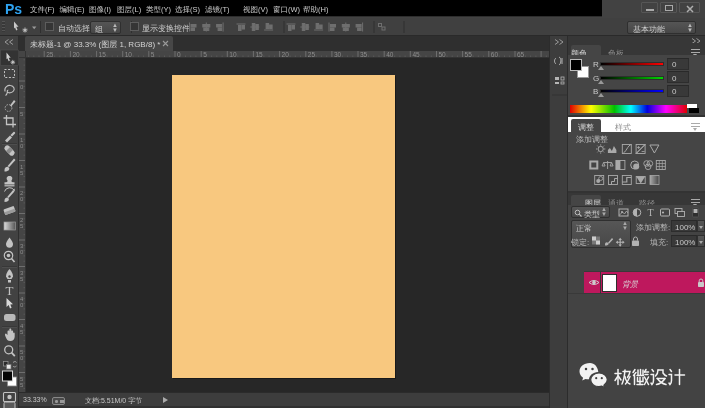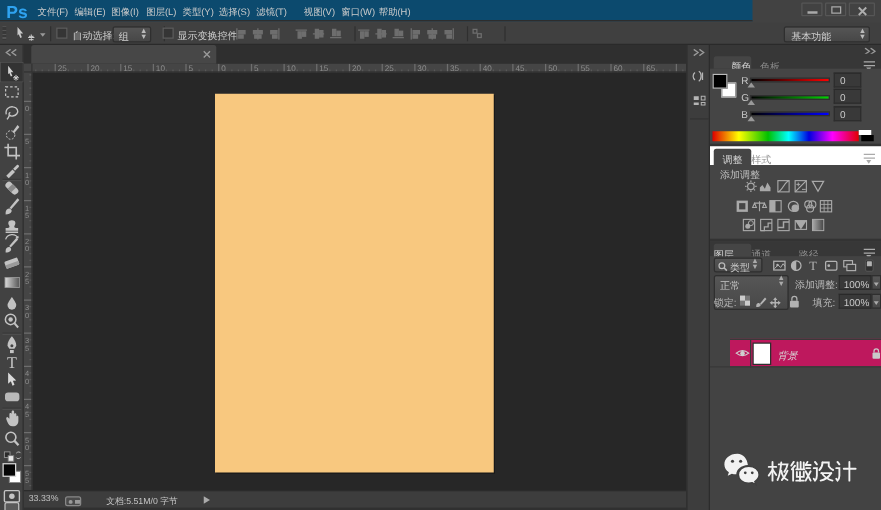--- a/index.html
+++ b/index.html
@@ -6,21 +6,21 @@
  font-family:"Liberation Sans",sans-serif;-webkit-font-smoothing:antialiased}
 .abs{position:absolute}
 .t8{font-size:8px;color:#cfcfcf;white-space:nowrap}
 .t7{font-size:7px;color:#b5b5b5;white-space:nowrap}
 .inset{background:#393939;border:1px solid #2d2d2d;border-top-color:#292929}
 .chk{width:9px;height:9px;background:#353535;border:1px solid #5d5d5d}
 .btn{background:linear-gradient(#565656,#484848);border:1px solid #2f2f2f;border-radius:2px}
 
 </style></head><body>
 <div id="app">
-<div class="abs" style="left:0;top:0;width:602px;height:17px;background:#0c4a6e;border-bottom:1px solid #2d2d2d">
+<div class="abs" style="left:0;top:0;width:602px;height:17px;background:#000000;border-bottom:1px solid #2d2d2d">
 <span class="abs" style="left:5px;top:1px;font-size:14px;font-weight:bold;color:#2fa3f0;letter-spacing:0">Ps</span>
 <span class="abs" style="left:30px;top:5px;font-size:7.5px;color:#cccccc;white-space:nowrap">文件(F)</span>
 <span class="abs" style="left:59.5px;top:5px;font-size:7.5px;color:#cccccc;white-space:nowrap">编辑(E)</span>
 <span class="abs" style="left:89px;top:5px;font-size:7.5px;color:#cccccc;white-space:nowrap">图像(I)</span>
 <span class="abs" style="left:117px;top:5px;font-size:7.5px;color:#cccccc;white-space:nowrap">图层(L)</span>
 <span class="abs" style="left:146px;top:5px;font-size:7.5px;color:#cccccc;white-space:nowrap">类型(Y)</span>
 <span class="abs" style="left:175px;top:5px;font-size:7.5px;color:#cccccc;white-space:nowrap">选择(S)</span>
 <span class="abs" style="left:205px;top:5px;font-size:7.5px;color:#cccccc;white-space:nowrap">滤镜(T)</span>
 <span class="abs" style="left:243px;top:5px;font-size:7.5px;color:#cccccc;white-space:nowrap">视图(V)</span>
 <span class="abs" style="left:273px;top:5px;font-size:7.5px;color:#cccccc;white-space:nowrap">窗口(W)</span>
@@ -100,20 +100,21 @@
         <line x1="188" y1="3" x2="188" y2="15" stroke="#2f2f2f"></line>
         <line x1="218" y1="3" x2="218" y2="15" stroke="#2f2f2f"></line>
       </svg>
 <span class="abs" style="left:627px;top:3px;width:69px;height:13px;background:linear-gradient(#555,#474747);border:1px solid #2f2f2f;border-radius:2px">
         <span class="t8" style="position:absolute;left:5px;top:2px">基本功能</span>
         <span style="position:absolute;right:2px;top:1px;font-size:6px;color:#bbb;line-height:5px">▲<br>▼</span>
       </span>
 </div>
 <div class="abs" style="left:19px;top:36px;width:530px;height:15px;background:#2f2f2f">
 <div class="abs" style="left:6px;top:0;width:148px;height:15px;background:#474747;border-radius:2px 2px 0 0">
+<span class="t8" style="position:absolute;left:5px;top:3px;color:#d4d4d4">未标题-1 @ 33.3% (图层 1, RGB/8) *</span>
 <svg style="position:absolute;right:4px;top:4px" width="7" height="7">
           <path d="M1 1 L6 6 M6 1 L1 6" stroke="#9a9a9a" stroke-width="1.1"></path>
         </svg>
 </div>
     </div>
 <svg width="530" height="7" style="position:absolute;left:19px;top:51px">
       <rect width="530" height="7" fill="#454545"></rect>
       <line x1="9.6" y1="4.5" x2="9.6" y2="7" stroke="#585858" stroke-width="1"></line>
       <line x1="14.8" y1="4.5" x2="14.8" y2="7" stroke="#585858" stroke-width="1"></line>
       <line x1="20.0" y1="4.5" x2="20.0" y2="7" stroke="#585858" stroke-width="1"></line>
@@ -417,21 +418,21 @@
 <line x1="2" y1="59" x2="17" y2="59" stroke="#333"></line>
 </svg>
     </div>
 <div class="abs" style="left:568px;top:36px;width:137px;height:372px;background:#424242">
 <div class="abs" style="left:0;top:0;width:137px;height:7px;background:#373737">
         <svg class="abs" style="left:123px;top:1.5px" width="11" height="6">
           <path d="M1 0.5 L4.5 3 L1 5.5 M5.5 0.5 L9 3 L5.5 5.5" stroke="#9a9a9a" stroke-width="1" fill="none"></path>
         </svg>
       </div>
 <div class="abs" style="left:0;top:7px;width:137px;height:12px;background:#373737">
-<span class="abs" style="left:3px;top:2px;width:30px;height:10px;background:#454545;border-radius:2px 2px 0 0;text-align:right;font-size:8px;color:#d6d6d6;padding-top:3px">颜色</span>
+<span class="abs" style="left:3px;top:2px;width:30px;height:10px;background:#454545;border-radius:2px 2px 0 0;text-align:left;font-size:8px;color:#d6d6d6;padding-top:3px">颜色</span>
 <span class="abs" style="left:33px;top:5px;width:30px;text-align:center;font-size:8px;color:#8f8f8f">色板</span>
 <span class="abs" style="right:4px;top:5px;width:10px">
           <span class="abs" style="left:0;top:1px;width:9px;height:1px;background:#aaa"></span>
           <span class="abs" style="left:0;top:4px;width:9px;height:1px;background:#aaa"></span>
           <span class="abs" style="left:2px;top:6px;border-left:2.5px solid transparent;border-right:2.5px solid transparent;border-top:3px solid #aaa"></span>
         </span>
 </div>
 <div class="abs" style="left:0;top:19px;width:137px;height:60px;background:#454545">
 <span class="abs" style="left:9px;top:11px;width:12px;height:12px;background:#fff;border:1px solid #999"></span>
 <span class="abs" style="left:2px;top:4px;width:12px;height:12px;background:#000;border:1px solid #bbb"></span>
@@ -447,21 +448,21 @@
 <span class="abs" style="left:32px;top:34px;width:64px;height:4px;background:linear-gradient(to right,#000,#0000ff);border:1px solid #2f2f2f"></span>
 <span class="abs" style="left:30px;top:38px;border-left:3px solid transparent;border-right:3px solid transparent;border-bottom:4px solid #999"></span>
 <span class="abs inset" style="left:99px;top:29.5px;width:22px;height:12px;font-size:8px;color:#c8c8c8;padding:1.5px 0 0 4px">0</span>
 <span class="abs" style="left:2px;top:49.5px;width:117px;height:8px;background:linear-gradient(to right,#e00000,#ffff00 18%,#00c000 38%,#00ffff 52%,#0000e0 66%,#ff00ff 82%,#e00000)"></span>
 <span class="abs" style="left:119px;top:48.5px;width:10px;height:4.5px;background:#fff"></span>
 <span class="abs" style="left:120.5px;top:53px;width:10px;height:4.5px;background:#000"></span>
 </div>
 <div class="abs" style="left:0;top:79px;width:137px;height:2px;background:#333"></div>
 <div class="abs" style="left:0;top:81px;width:137px;height:15px;background:#ffffff">
 <span class="abs" style="left:3px;top:2px;width:30px;height:13px;background:#454545;border-radius:2px 2px 0 0;text-align:center;font-size:8px;color:#d6d6d6;padding-top:3px">调整</span>
-<span class="abs" style="left:33px;top:5px;width:30px;text-align:left;font-size:8px;color:#8f8f8f">样式</span>
+<span class="abs" style="left:33px;top:5px;width:30px;text-align:right;font-size:8px;color:#8f8f8f">样式</span>
 <span class="abs" style="right:4px;top:5px;width:10px">
           <span class="abs" style="left:0;top:1px;width:9px;height:1px;background:#aaa"></span>
           <span class="abs" style="left:0;top:4px;width:9px;height:1px;background:#aaa"></span>
           <span class="abs" style="left:2px;top:6px;border-left:2.5px solid transparent;border-right:2.5px solid transparent;border-top:3px solid #aaa"></span>
         </span>
 </div>
 <div class="abs" style="left:0;top:96px;width:137px;height:59px;background:#454545">
 <span class="abs" style="left:8px;top:2px;font-size:8px;color:#bdbdbd">添加调整</span>
 <svg class="abs" style="left:0;top:0" width="137" height="59">
           <circle cx="32.7" cy="17" r="2.6" fill="none" stroke="#a9a9a9" stroke-width="1"></circle>
@@ -505,22 +506,22 @@
             <linearGradient id="selg" x1="0" y1="0" x2="1" y2="0">
               <stop offset="0" stop-color="#a9a9a9"></stop>
               <stop offset="1" stop-color="#454545"></stop>
             </linearGradient>
           </defs>
           <rect x="82.0" y="43.5" width="9" height="9" fill="url(#selg)" stroke="#a9a9a9" stroke-width="0.8"></rect>
         </svg>
 </div>
 <div class="abs" style="left:0;top:155px;width:137px;height:2px;background:#333"></div>
 <div class="abs" style="left:0;top:157px;width:137px;height:12px;background:#373737">
-<span class="abs" style="left:3px;top:2px;width:30px;height:10px;background:#454545;border-radius:2px 2px 0 0;text-align:left;font-size:8px;color:#d6d6d6;padding-top:3px">图层</span>
-<span class="abs" style="left:33px;top:5px;width:30px;font-size:8px;color:#8f8f8f">通道</span>
+<span class="abs" style="left:3px;top:2px;width:30px;height:10px;background:#454545;border-radius:2px 2px 0 0;text-align:right;font-size:8px;color:#d6d6d6;padding-top:3px">图层</span>
+<span class="abs" style="left:33px;top:5px;width:30px;text-align:center;font-size:8px;color:#8f8f8f">通道</span>
 <span class="abs" style="left:64px;top:5px;width:30px;text-align:center;font-size:8px;color:#8f8f8f">路径</span>
 <span class="abs" style="right:4px;top:5px;width:10px">
           <span class="abs" style="left:0;top:1px;width:9px;height:1px;background:#aaa"></span>
           <span class="abs" style="left:0;top:4px;width:9px;height:1px;background:#aaa"></span>
           <span class="abs" style="left:2px;top:6px;border-left:2.5px solid transparent;border-right:2.5px solid transparent;border-top:3px solid #aaa"></span>
         </span>
 </div>
 <div class="abs" style="left:0;top:169px;width:137px;height:203px;background:#434343">
 <span class="abs btn" style="left:3px;top:1px;width:39px;height:12px">
           <svg class="abs" style="left:2px;top:1.5px" width="9" height="9">

